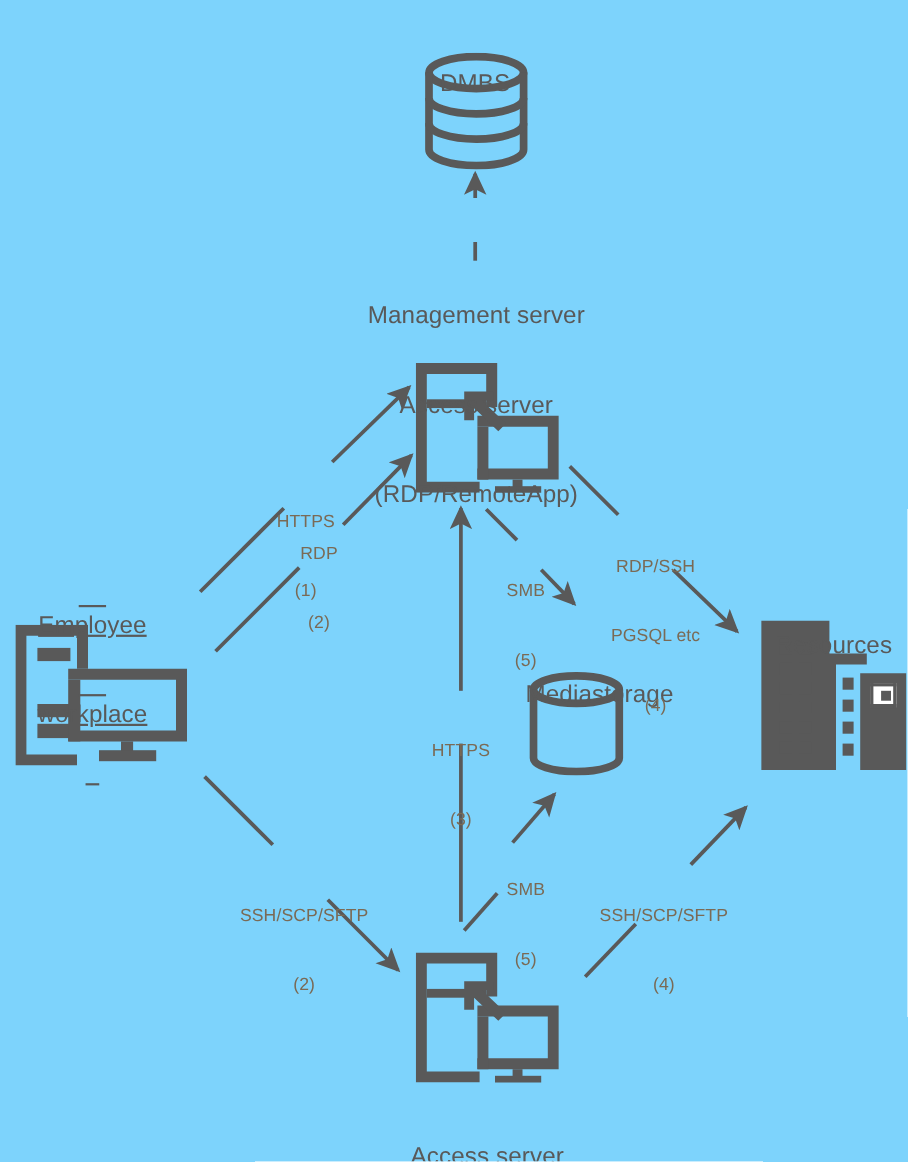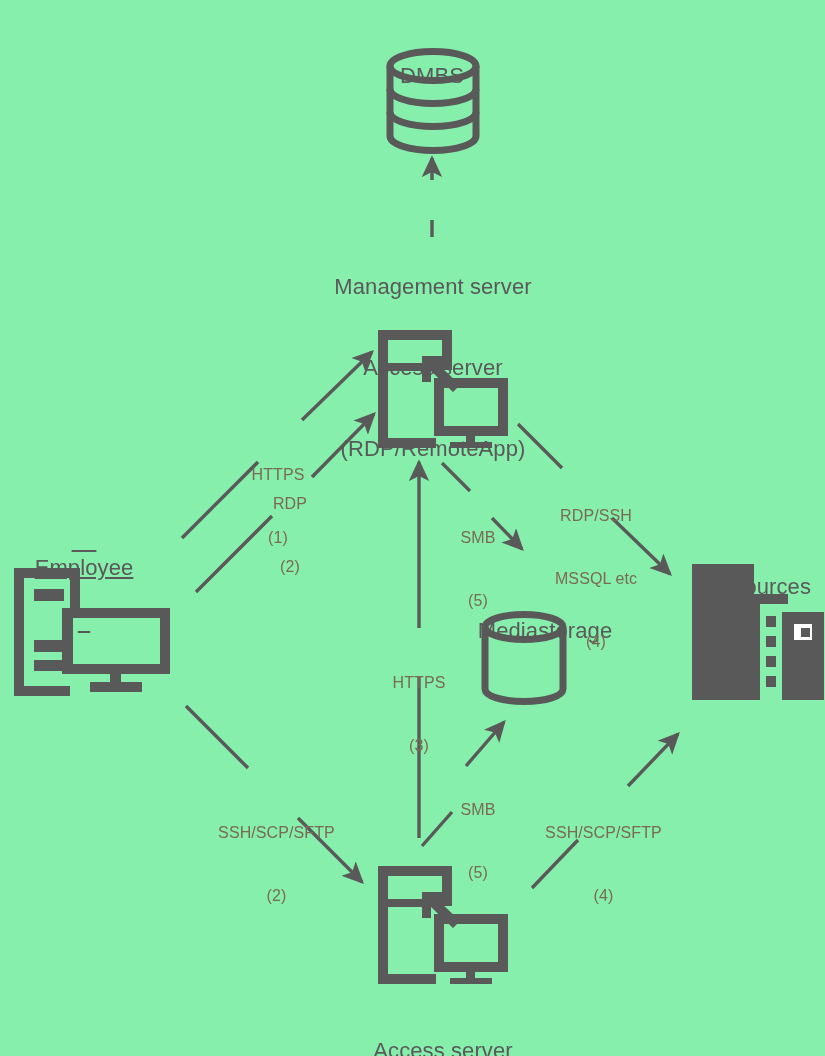--- a/index.html
+++ b/index.html
@@ -9,21 +9,21 @@
     background: #ffffff;
   }
   body {
     font-family: "Liberation Sans", sans-serif;
     -webkit-font-smoothing: antialiased;
   }
   #diagram-root {
     position: relative;
     width: 825px;
     height: 1056px;
-    background: #86efac;
+    background: #7dd3fc;
     overflow: hidden;
   }
   .svg-layer {
     position: absolute;
     left: 0;
     top: 0;
     width: 825px;
     height: 1056px;
   }
   .node-label {
@@ -221,20 +221,21 @@
   </div>
 
   <div class="node-label" style="left:283px; top:219px; width:300px;">
     <div>Management server</div>
     <div>Access server</div>
     <div>(RDP/RemoteApp)</div>
   </div>
 
   <div class="node-label" style="left:0px; top:500px; width:168px;text-decoration:underline;">
     <div>Employee</div>
+    <div>workplace</div>
   </div>
 
   <div class="node-label" style="left:450px; top:563px; width:190px;">
     <div>Mediastorage</div>
   </div>
 
   <div class="node-label" style="left:668px; top:519px; width:180px;">
     <div>Resources</div>
   </div>
 
@@ -254,21 +255,21 @@
     <div>(2)</div>
   </div>
 
   <div class="edge-label" style="left:428px; top:485px; width:100px;">
     <div>SMB</div>
     <div>(5)</div>
   </div>
 
   <div class="edge-label" style="left:531px; top:463px; width:130px;">
     <div>RDP/SSH</div>
-    <div>MSSQL etc</div>
+    <div>PGSQL etc</div>
     <div>(4)</div>
   </div>
 
   <div class="edge-label" style="left:369px; top:630px; width:100px;">
     <div>HTTPS</div>
     <div>(3)</div>
   </div>
 
   <div class="edge-label" style="left:204px; top:780px; width:145px;">
     <div>SSH/SCP/SFTP</div>

